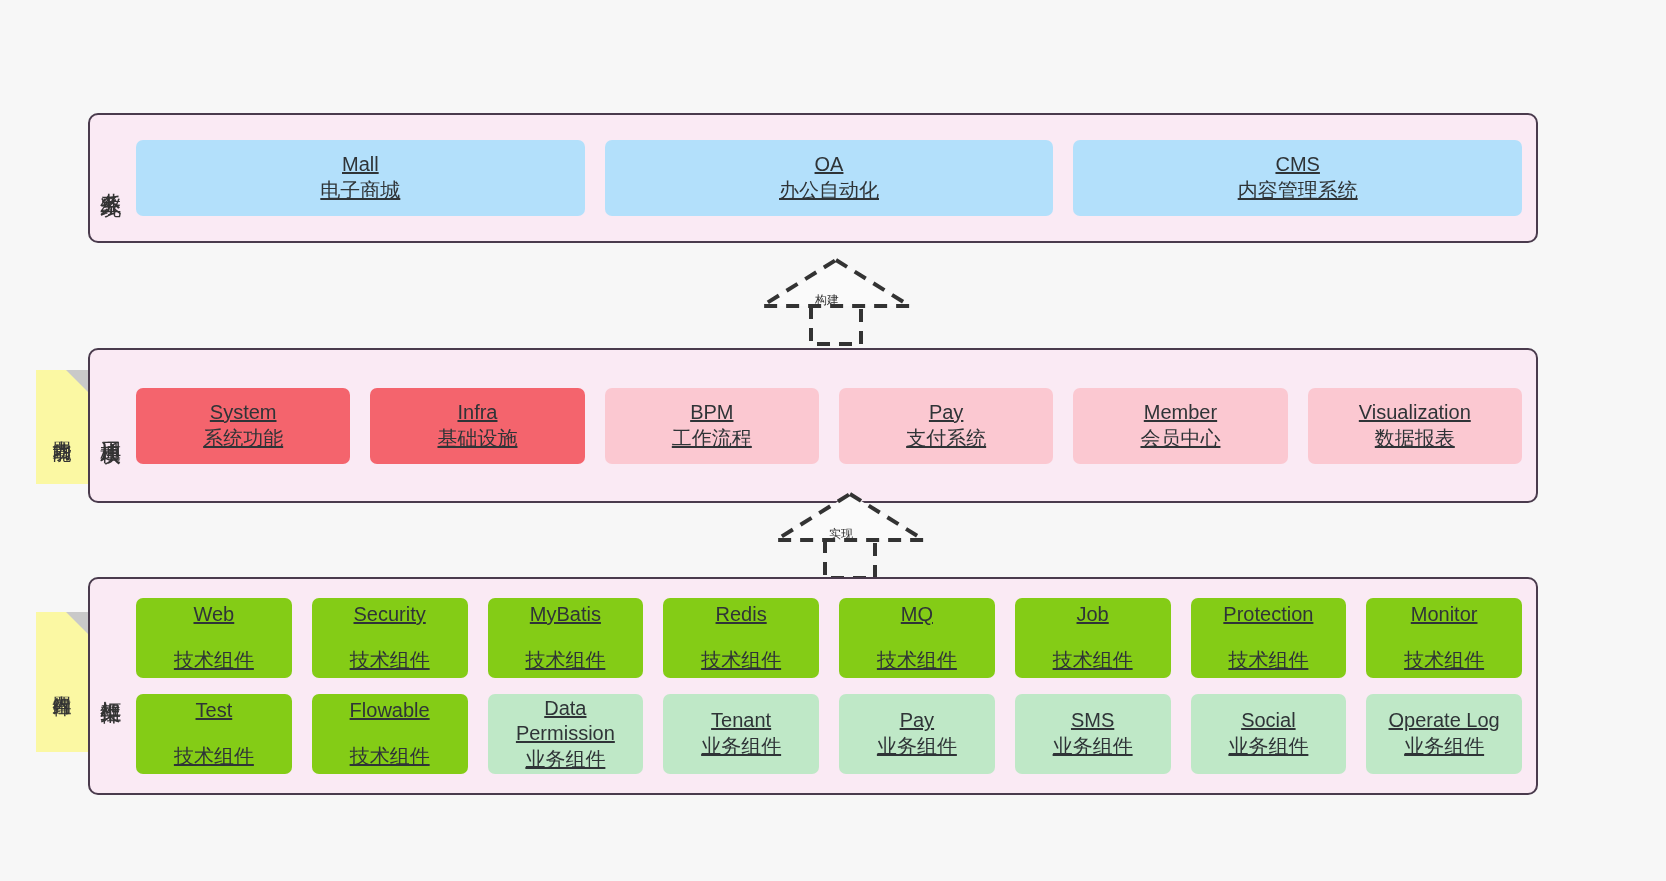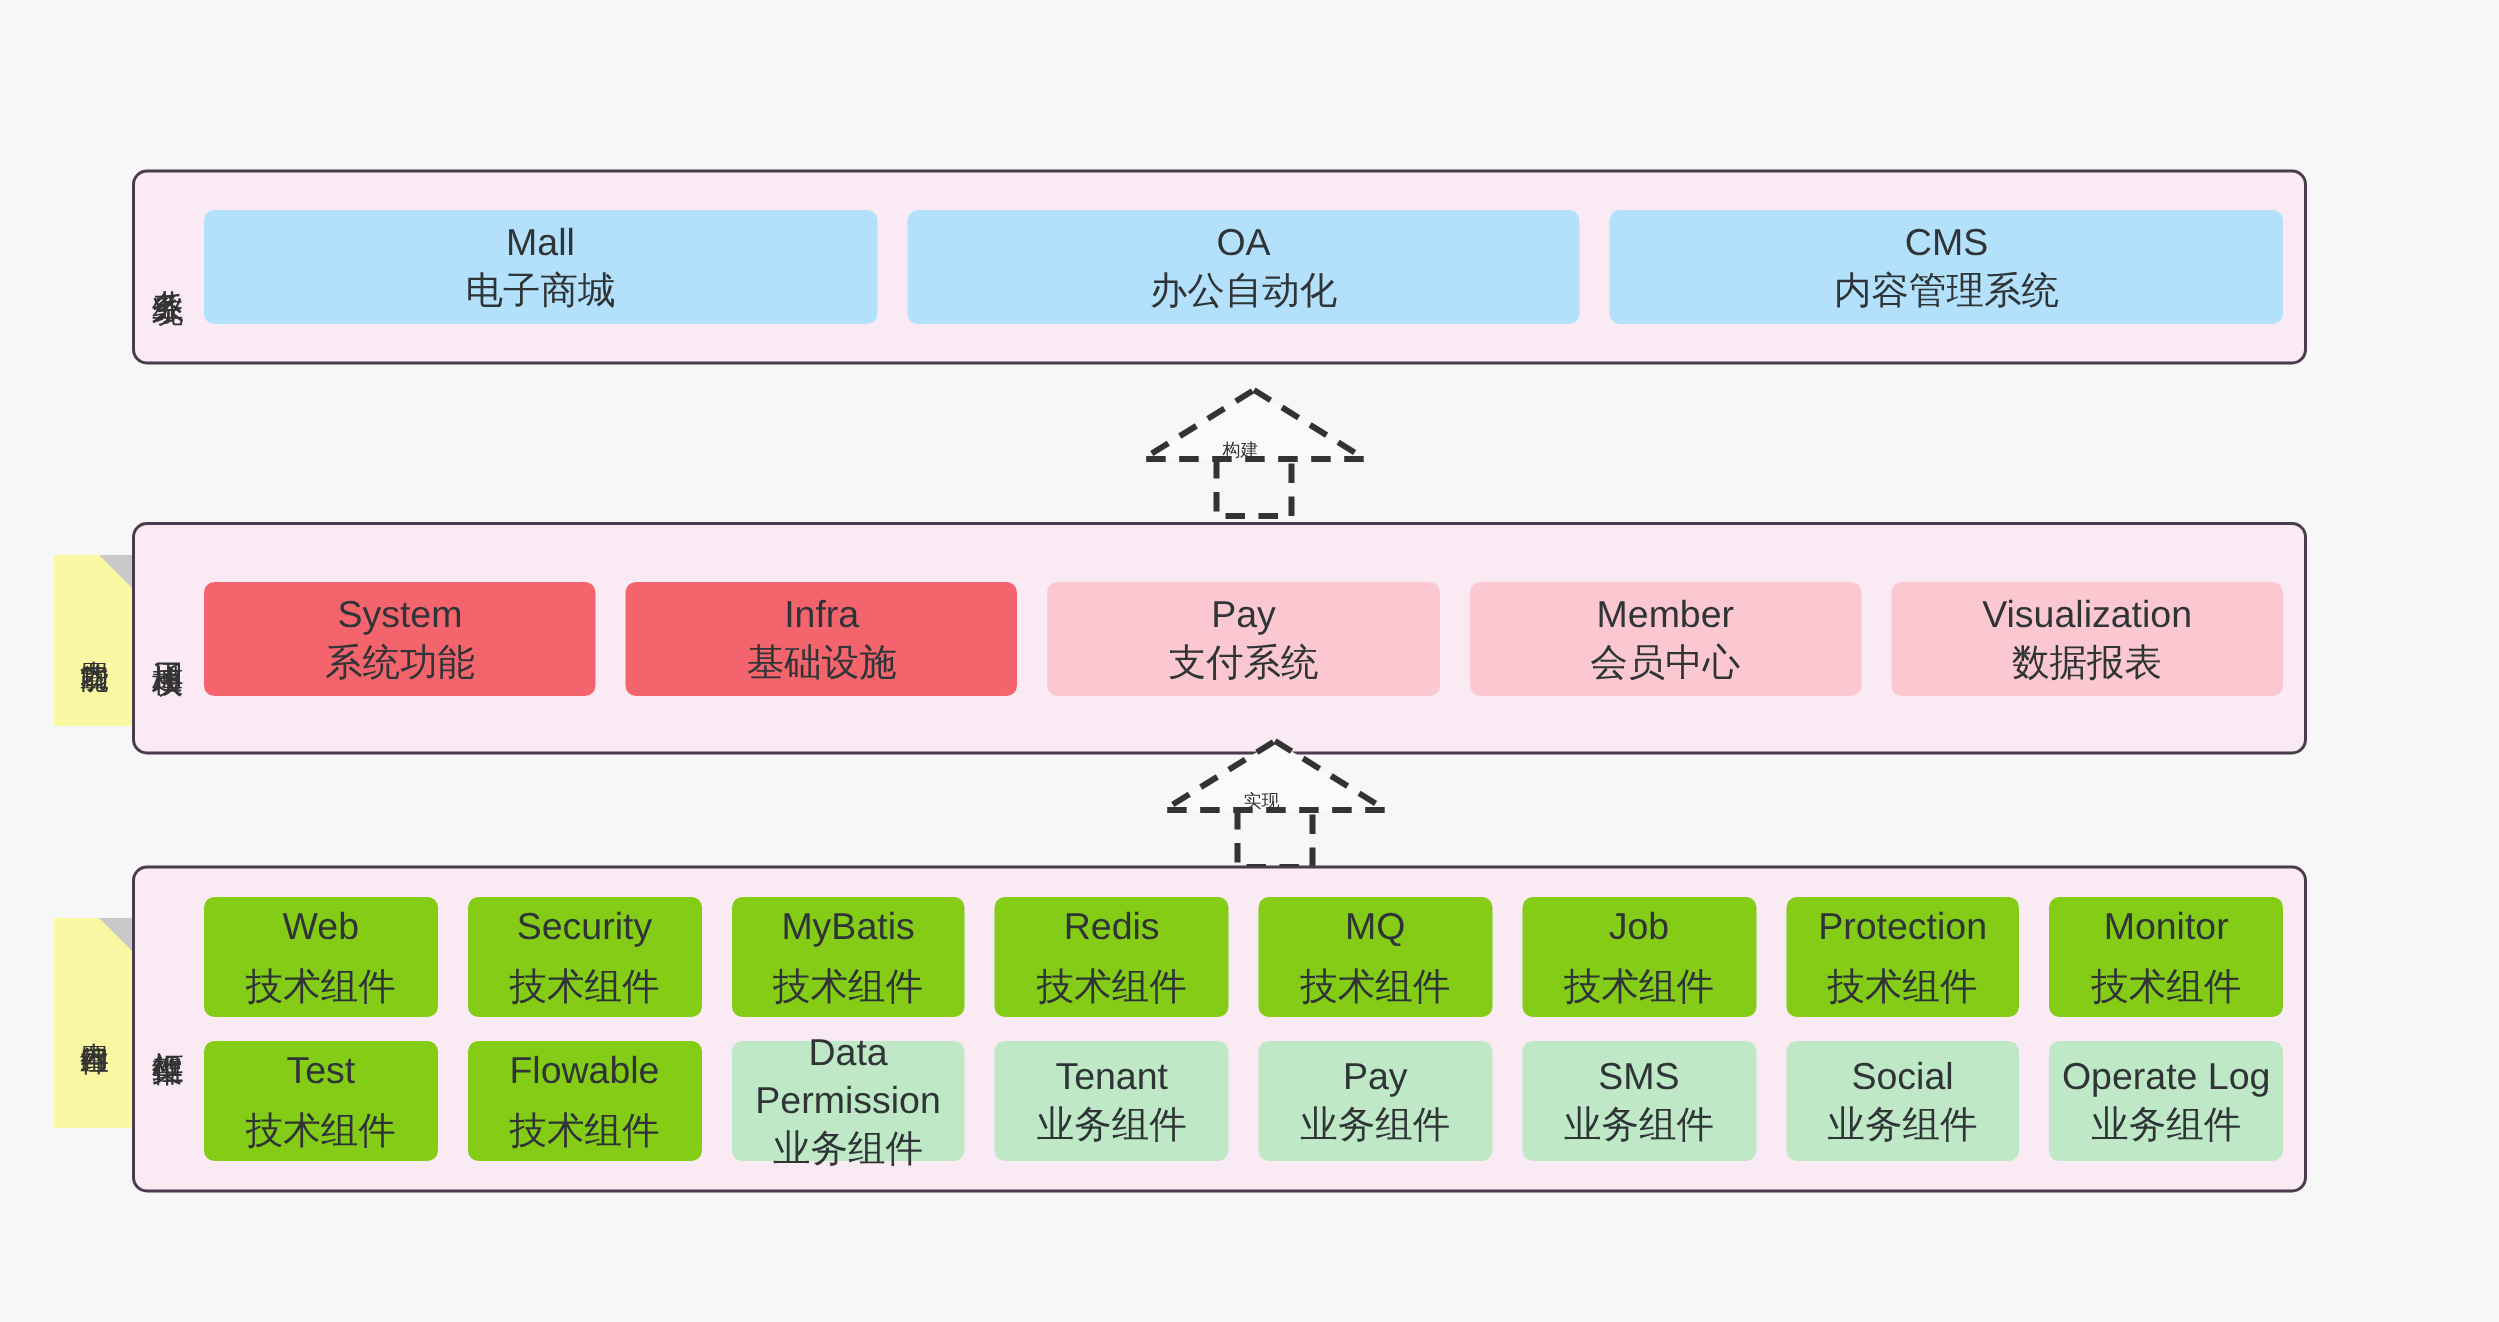--- a/index.html
+++ b/index.html
@@ -59,24 +59,25 @@
   }
   .cell {
     flex: 1 1 0;
     box-sizing: border-box;
     border-radius: 7px;
     display: flex;
     flex-direction: column;
     align-items: center;
     justify-content: center;
     text-align: center;
-    font-size: 25px;
+    font-size: 20px;
     line-height: 1.28;
     color: #2f3437;
     padding: 4px 6px;
+    text-decoration: underline;
   }
   .cell .l1 { display: block; }
   .cell .l2 { display: block; }
 
   
   .c-blue       { background: #b3e0fb; }
   .c-red        { background: #f4646d; }
   .c-pink       { background: #fbc8d1; }
   .c-green      { background: #84cc16; justify-content: space-between; }
   .c-greenlight { background: #bfe8c7; }
@@ -179,20 +180,24 @@
       <div class="row">
         <div class="cell c-red">
           <span class="l1">System</span>
           <span class="l2">系统功能</span>
         </div>
         <div class="cell c-red">
           <span class="l1">Infra</span>
           <span class="l2">基础设施</span>
         </div>
         <div class="cell c-pink">
+          <span class="l1">BPM</span>
+          <span class="l2">工作流程</span>
+        </div>
+        <div class="cell c-pink">
           <span class="l1">Pay</span>
           <span class="l2">支付系统</span>
         </div>
         <div class="cell c-pink">
           <span class="l1">Member</span>
           <span class="l2">会员中心</span>
         </div>
         <div class="cell c-pink">
           <span class="l1">Visualization</span>
           <span class="l2">数据报表</span>

